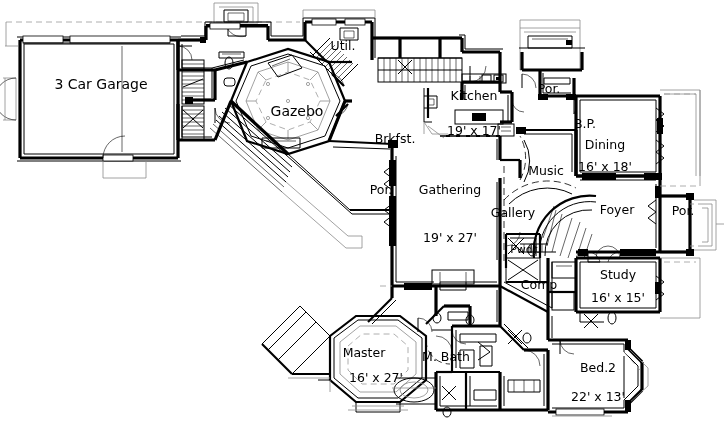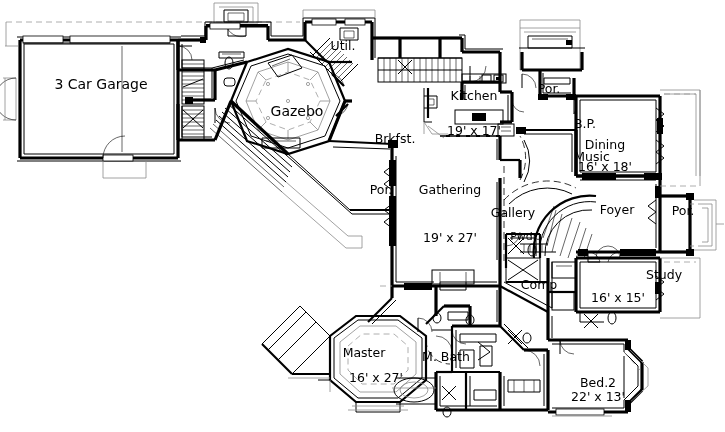--- a/index.html
+++ b/index.html
@@ -592,21 +592,21 @@
     <span class="nm">B.P.</span>
   </div>
 
   <div class="rlabel" style="left:605px;top:138px;margin-top:7px;">
     <span class="nm">Dining</span>
   </div>
   <div class="rlabel" style="left:605px;top:160px;">
     <span class="dim">16' x 18'</span>
   </div>
 
-  <div class="rlabel" style="left:546px;top:157px;margin-left:46px;">
+  <div class="rlabel" style="left:546px;top:171px;">
     <span class="nm">Music</span>
   </div>
 
   <div class="rlabel" style="left:450px;top:190px;">
     <span class="nm">Gathering</span>
   </div>
   <div class="rlabel" style="left:450px;top:231px;">
     <span class="dim">19' x 27'</span>
   </div>
 
@@ -615,46 +615,46 @@
   </div>
 
   <div class="rlabel" style="left:617px;top:210px;">
     <span class="nm">Foyer</span>
   </div>
 
   <div class="rlabel" style="left:683px;top:211px;">
     <span class="nm">Por.</span>
   </div>
 
-  <div class="rlabel" style="left:525px;top:237px;font-size:11px;">
+  <div class="rlabel" style="left:525px;top:250px;font-size:11px;">
     <span class="nm">Pwdr.</span>
   </div>
 
   <div class="rlabel" style="left:539px;top:285px;">
     <span class="nm">Comp</span>
   </div>
 
-  <div class="rlabel" style="left:618px;top:275px;margin-left:46px;">
+  <div class="rlabel" style="left:618px;top:275px;">
     <span class="nm">Study</span>
   </div>
   <div class="rlabel" style="left:618px;top:291px;">
     <span class="dim">16' x 15'</span>
   </div>
 
   <div class="rlabel" style="left:364px;top:353px;">
     <span class="nm">Master</span>
   </div>
   <div class="rlabel" style="left:376px;top:371px;">
     <span class="dim">16' x 27'</span>
   </div>
 
   <div class="rlabel" style="left:446px;top:357px;">
     <span class="nm">M. Bath</span>
   </div>
 
-  <div class="rlabel" style="left:598px;top:383px;">
+  <div class="rlabel" style="left:598px;top:368px;">
     <span class="nm">Bed.2</span>
   </div>
   <div class="rlabel" style="left:598px;top:390px;">
     <span class="dim">22' x 13'</span>
   </div>
 
 </div>
 
 </body></html>

